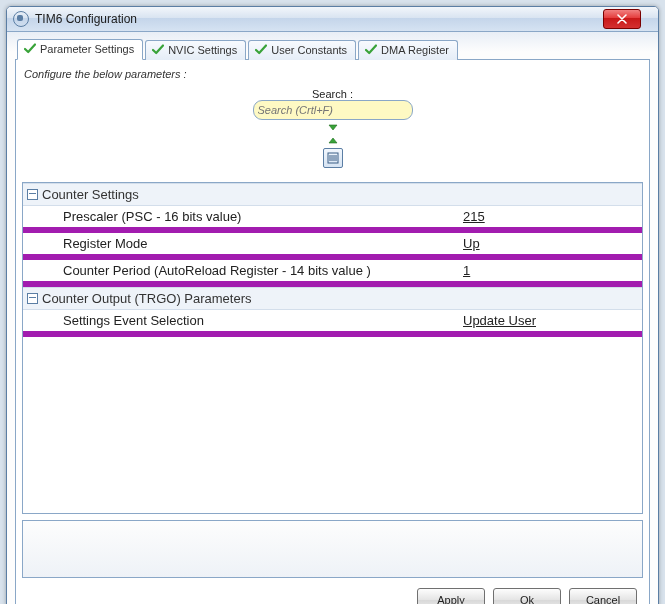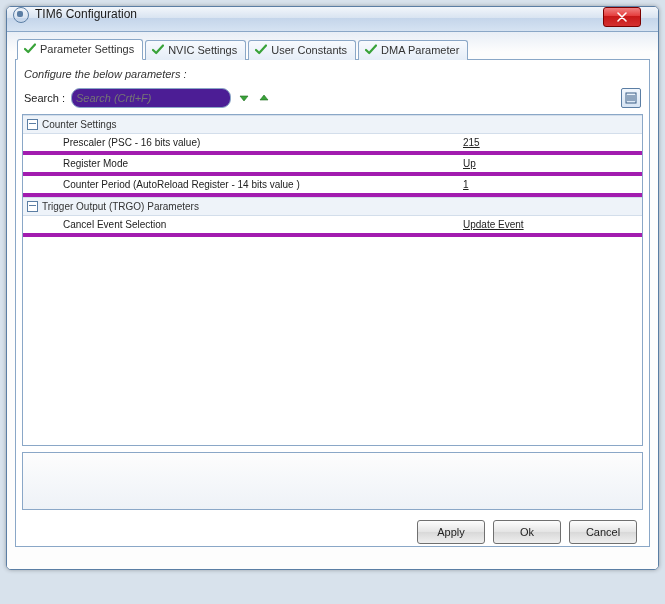--- a/index.html
+++ b/index.html
@@ -1,46 +1,46 @@
 <!DOCTYPE html>
 <html><head>
 <meta charset="utf-8">
 <style>
   html,body{margin:0;padding:0;font-family:"Segoe UI",Tahoma,sans-serif;font-size:12px;color:#222;background:#d8e2ec;}
   body{display:flex;justify-content:center;padding:6px;}
   
   .window{width:653px;background:#fff;border:1px solid #5b7ea4;border-radius:5px;overflow:hidden;box-shadow:0 0 4px rgba(0,0,0,0.3);}
-  .titlebar{height:24px;background:linear-gradient(to bottom,#f2f6fb 0%,#d9e4f1 45%,#c4d5ea 46%,#d6e3f2 100%);border-bottom:1px solid #8aa7c7;display:flex;padding:0 17px 0 6px;}
+  .titlebar{height:24px;background:linear-gradient(to bottom,#f2f6fb 0%,#d9e4f1 45%,#c4d5ea 46%,#d6e3f2 100%);border-bottom:1px solid #8aa7c7;display:flex;align-items:center;padding:0 17px 0 6px;}
   .titlebar .title{flex:1;font-size:12px;color:#1a1a1a;}
   .title-icon{width:14px;height:14px;border:1px solid #5b7ea4;border-radius:50%;display:inline-block;margin-right:6px;position:relative;}
   .title-icon:after{content:"";position:absolute;top:3px;left:3px;width:6px;height:6px;background:#5b7ea4;border-radius:2px;}
   .close-btn{width:36px;height:18px;border:1px solid #7a0000;border-radius:3px;background:linear-gradient(to bottom,#f08080 0%,#e43b3b 45%,#c81818 46%,#d43030 100%);display:flex;align-items:center;justify-content:center;cursor:pointer;}
   .close-btn svg{width:10px;height:10px;}
   
   .client{padding:6px 8px 22px 8px;background:linear-gradient(to bottom,#e8eef6,#fdfdfd 20px);}
   
   .tabs{display:flex;align-items:flex-end;gap:2px;border-bottom:1px solid #8aa7c7;padding-left:2px;}
   .tab{display:flex;align-items:center;gap:4px;padding:3px 8px 4px 6px;border:1px solid #8aa7c7;border-bottom:none;border-radius:3px 3px 0 0;background:linear-gradient(to bottom,#f7fafe,#e5edf7);font-size:11px;color:#333;cursor:pointer;position:relative;top:1px;}
   .tab.active{background:#fff;font-weight:400;border-bottom:1px solid #fff;}
   .check-icn{width:12px;height:12px;flex:none;}
   
   .body{border:1px solid #8aa7c7;border-top:none;background:#fff;padding:6px 6px 0 6px;}
   .hint{font-size:11px;color:#333;margin:2px 0 8px 2px;font-style:italic;}
-  .searchrow{display:flex;align-items:center;gap:6px;margin:0 2px 6px 2px;}
+  .searchrow{display:flex;align-items:center;margin:0 2px 14px 2px;flex-direction:column;}
   .searchrow .lbl{font-size:11px;}
-  .searchrow input{width:150px;height:18px;border:1px solid #8aa7c7;border-radius:9px;padding:0 4px;font-size:11px;font-style:italic;color:#888;outline:none;background:#4c1d95;}
+  .searchrow input{width:150px;height:18px;border:1px solid #8aa7c7;border-radius:9px;padding:0 4px;font-size:11px;font-style:italic;color:#888;outline:none;background:#fef9c3;}
   .arw{width:14px;height:14px;}
   .spacer{flex:1;}
   .listbtn{width:18px;height:18px;border:1px solid #5b7ea4;border-radius:2px;background:linear-gradient(to bottom,#f2f7fd,#d7e4f3);display:flex;align-items:center;justify-content:center;cursor:pointer;}
   
-  .tree{border:1px solid #8aa7c7;height:330px;overflow:auto;background:#fff;font-size:10px;}
+  .tree{border:1px solid #8aa7c7;height:330px;overflow:auto;background:#fff;font-size:13px;}
   .grp{background:#eef3f9;border-top:1px solid #d3deeb;border-bottom:1px solid #d3deeb;padding:3px 4px;display:flex;align-items:center;gap:4px;color:#333;}
   .grp .tog{width:9px;height:9px;border:1px solid #5b7ea4;background:#fff;position:relative;display:inline-block;}
   .grp .tog:before{content:"";position:absolute;left:1px;right:1px;top:3px;height:1px;background:#5b7ea4;}
-  .row{display:flex;padding:3px 4px 3px 40px;border-bottom:4px solid #a21caf;align-items:center;}
+  .row{display:flex;padding:3px 4px 3px 40px;border-bottom:6px solid #a21caf;align-items:center;}
   .row .k{flex:0 0 400px;}
   .row .v{flex:1;color:#222;text-decoration:underline;}
   
   .desc{margin-top:6px;border:1px solid #8aa7c7;height:56px;background:linear-gradient(to bottom,#fdfdfd,#eef2f7);}
   
   .footer{display:flex;justify-content:flex-end;gap:8px;padding:10px 6px 2px 6px;}
   .btn{min-width:68px;height:24px;border:1px solid #707070;border-radius:3px;background:linear-gradient(to bottom,#fdfdfd,#e5e5e5 48%,#d9d9d9 52%,#efefef);font-size:11px;color:#222;cursor:pointer;padding:0 10px;}
 </style>
 </head>
 <body>
@@ -75,21 +75,21 @@
       <div class="tab">
         <svg class="check-icn" viewBox="0 0 12 12">
             <path d="M1 6 L4.2 9 L11 1.5" fill="none" stroke="#39a339" stroke-width="2.2" stroke-linecap="round" stroke-linejoin="round"></path>
           </svg>
         <span>User Constants</span>
       </div>
       <div class="tab">
         <svg class="check-icn" viewBox="0 0 12 12">
             <path d="M1 6 L4.2 9 L11 1.5" fill="none" stroke="#39a339" stroke-width="2.2" stroke-linecap="round" stroke-linejoin="round"></path>
           </svg>
-        <span>DMA Parameter</span>
+        <span>DMA Register</span>
       </div>
     </div>
 
     <div class="body">
       <div class="hint">Configure the below parameters :</div>
 
       <div class="searchrow">
         <span class="lbl">Search :</span>
         <input type="text" placeholder="Search (Crtl+F)" style="">
         <svg class="arw" viewBox="0 0 14 14">
@@ -122,25 +122,25 @@
           <span class="k">Register Mode</span>
           <span class="v">Up</span>
         </div>
         <div class="row">
           <span class="k">Counter Period (AutoReload Register - 14 bits value )</span>
           <span class="v">1</span>
         </div>
 
         <div class="grp">
           <span class="tog"></span>
-          <span>Trigger Output (TRGO) Parameters</span>
+          <span>Counter Output (TRGO) Parameters</span>
         </div>
         <div class="row">
-          <span class="k">Cancel Event Selection</span>
-          <span class="v">Update Event</span>
+          <span class="k">Settings Event Selection</span>
+          <span class="v">Update User</span>
         </div>
       </div>
 
       <div class="desc"></div>
 
       <div class="footer">
         <button class="btn">Apply</button>
         <button class="btn">Ok</button>
         <button class="btn">Cancel</button>
       </div>

